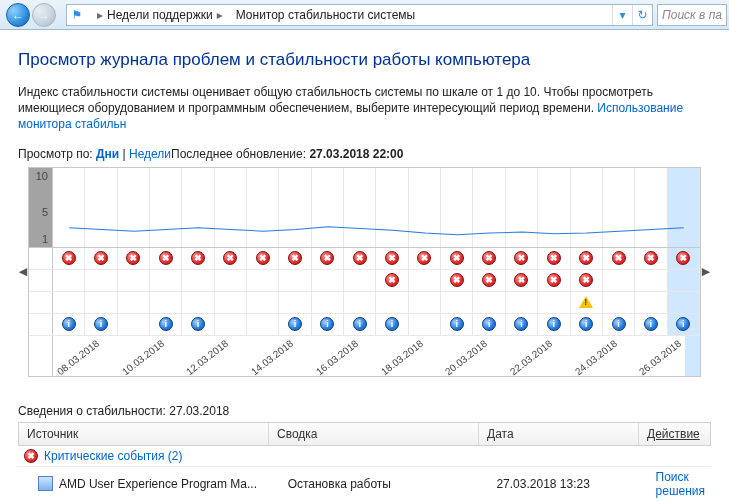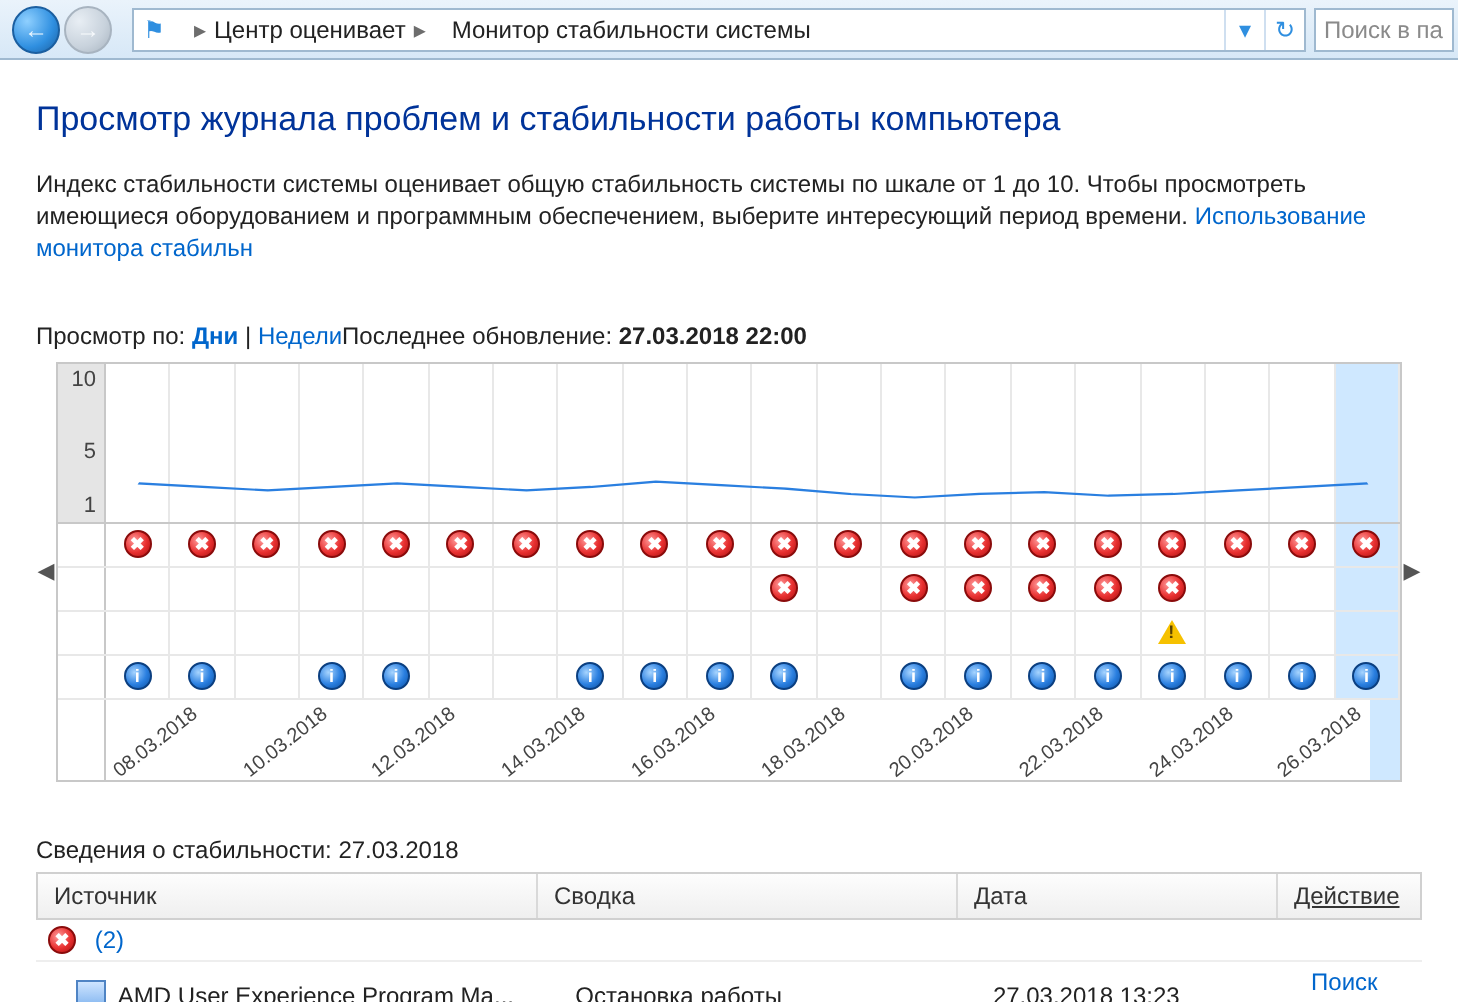--- a/index.html
+++ b/index.html
@@ -8,35 +8,35 @@
   .addrbar { height: 30px; background: linear-gradient(#eaf3fb,#d7e8f7); border-bottom:1px solid #9fb9d0; display:flex; align-items:center; }
   .navbtns { display:flex; gap:2px; padding:0 6px; }
   .cir { width:24px; height:24px; border-radius:50%; background:radial-gradient(circle at 30% 30%,#8fd0ff,#2f8fe0 60%,#1b5fa0); border:1px solid #1b5fa0; display:flex; align-items:center; justify-content:center; color:#eaf6ff; font-weight:bold; }
   .cir.disabled{ background:radial-gradient(circle at 30% 30%,#e8eef4,#c8d2dc 60%,#a8b4c0); border-color:#a8b4c0; color:#f6f9fc;}
   .bcwrap{ flex:1; height:22px; margin:0 4px; background:#fff; border:1px solid #9fb9d0; display:flex; align-items:center; font-size:12px;}
   .bcflag{ width:20px; text-align:center; color:#2f8fe0;}
   .bcseg{ padding:0 6px; height:100%; display:flex; align-items:center; border-right:1px solid transparent;}
   .bcseg .chev{ margin-left:4px; color:#6d6d6d;}
   .bcend{ margin-left:auto; display:flex;}
   .bcbtn{ width:20px; height:20px; display:flex; align-items:center; justify-content:center; border-left:1px solid #cfdff0; color:#2f8fe0;}
-  .search{ width:70px; height:22px; margin-right:2px; border:1px solid #9fb9d0; background:#fff; display:flex; align-items:center; padding:0 4px; color:#8a8a8a; overflow:hidden; white-space:nowrap;}
+  .search{ width:70px; height:22px; margin-right:2px; border:1px solid #9fb9d0; background:#fff; display:flex; align-items:center; padding:0 4px; color:#8a8a8a; font-style:italic; overflow:hidden; white-space:nowrap;justify-content:flex-end;}
   
   .content{ padding: 20px 18px 10px 18px; }
   h1{ font-size:17px; font-weight:400; color:#003399; margin-bottom:14px;}
-  .intro{ font-size:12px; line-height:1.35; margin-bottom:28px;}
+  .intro{ font-size:12px; line-height:1.35; margin-bottom:14px;}
   .intro a{ color:#0066cc; text-decoration:none;}
   .row{ display:flex; justify-content:flex-start; margin-bottom:6px; font-size:12px;}
   .row a{ color:#0066cc; text-decoration:none;}
   .row .lbl b{ font-weight:600;}
   
   .chartwrap{ display:flex; align-items:stretch;}
   .navarrow{ width:10px; display:flex; align-items:center; justify-content:center; color:#555; cursor:pointer; font-size:11px;}
   .chart{ flex:1; border:1px solid #c8c8c8;}
   .plot{ position:relative; height:80px; border-bottom:1px solid #c8c8c8; display:flex;}
-  .ylabels{ position:absolute; left:0; top:0; bottom:0; width:24px; border-right:1px solid #c8c8c8; background:#e5e5e5; z-index:2;}
+  .ylabels{ position:absolute; left:0; top:0; bottom:0; width:24px; border-right:1px solid #c8c8c8; background:#a3a3a3; z-index:2;}
   .ylabels span{ position:absolute; right:4px; font-size:11px; color:#444;}
   .cols{ margin-left:24px; flex:1; display:flex;}
   .col{ flex:1; border-right:1px solid #e8e8e8; position:relative;}
   .col.sel{ background:#cfe8ff;}
   svg.line{ position:absolute; left:24px; right:0; top:0; bottom:0; width:calc(100% - 24px); height:100%; z-index:1;}
   .iconrows{ }
   .iconrow{ height:22px; display:flex; border-bottom:1px solid #e8e8e8;}
   .iconrow .pad{ width:24px; border-right:1px solid #c8c8c8;}
   .iconrow .cell{ flex:1; border-right:1px solid #e8e8e8; display:flex; align-items:center; justify-content:center;}
   .iconrow .cell.sel{ background:#cfe8ff;}
@@ -73,21 +73,21 @@
 
 <div class="addrbar">
   <div class="navbtns">
     <div class="cir">←</div>
     <div class="cir disabled">→</div>
   </div>
   <div class="bcwrap">
     <div class="bcflag">⚑</div>
     <div class="bcseg">
       <span class="chev">▸</span>
-      <span style="margin-left:4px">Центр оценивает</span>
+      <span style="margin-left:4px">Недели поддержки</span>
       <span class="chev">▸</span>
     </div>
     <div class="bcseg">
       <span>Монитор стабильности системы</span>
     </div>
     <div class="bcend">
       <div class="bcbtn">▾</div>
       <div class="bcbtn">↻</div>
     </div>
   </div>
@@ -379,21 +379,21 @@
       <span>Сведения о стабильности: </span><span>27.03.2018</span>
     </div>
     <div class="grid-head">
       <div class="gh1">Источник</div>
       <div class="gh2">Сводка</div>
       <div class="gh3">Дата</div>
       <div class="gh4">Действие</div>
     </div>
     <div class="group">
       <span class="ic ic-err">✖</span>
-      &nbsp;
+      <a href="#">Критические события</a>&nbsp;
       <span style="color:#0066cc">(2)</span>
     </div>
     <div class="item">
       <span class="appic"></span>
       <span class="c1">AMD User Experience Program Ma...</span>
       <span class="c2">Остановка работы</span>
       <span class="c3">27.03.2018 13:23</span>
       <span class="c4"><a href="#">Поиск решения</a></span>
     </div>
   </div>

